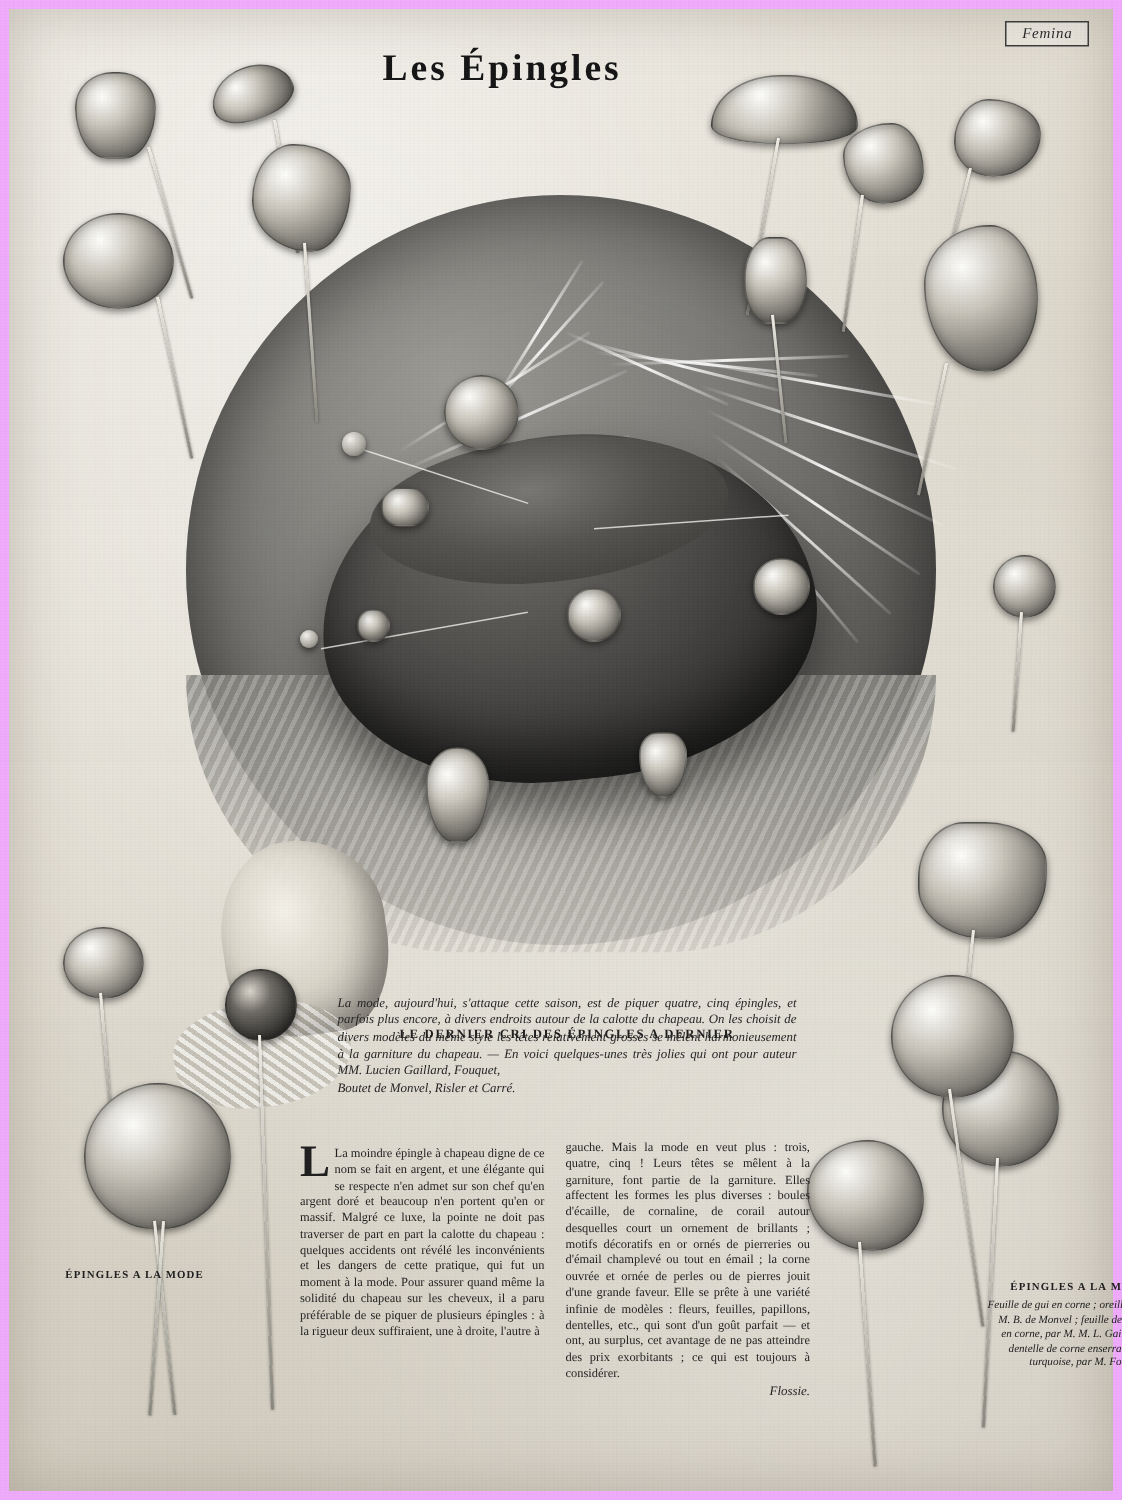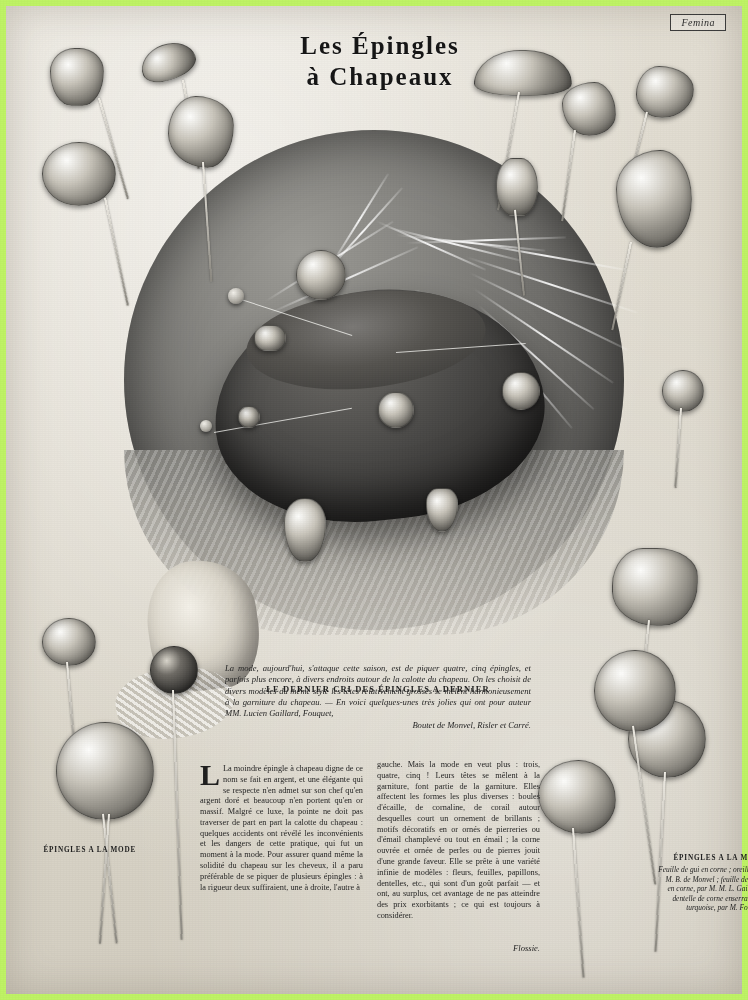--- a/index.html
+++ b/index.html
@@ -4,21 +4,21 @@
 <style>
   html, body {
     margin: 0;
     padding: 0;
     background: #8d8d8d;
   }
   #page {
     position: relative;
     width: 748px;
     height: 1000px;
-    background: #bef264;
+    background: #f0abfc;
     overflow: hidden;
     font-family: "Liberation Serif", serif;
     color: #1b1b1b;
   }
   
   #paper {
     position: absolute;
     left: 6px; top: 6px; right: 6px; bottom: 6px;
     background:
       radial-gradient(ellipse at 30% 20%, rgba(255,255,255,0.55), rgba(255,255,255,0) 60%),
@@ -50,21 +50,21 @@
     color: #2b2b2b;
     background: rgba(255,255,255,0.25);
   }
 
   
   .title {
     position: absolute;
     left: 255px;
     top: 30px;
     width: 250px;
-    text-align: center;
+    text-align: left;
     font-family: "Liberation Serif", serif;
     font-weight: bold;
     font-size: 25px;
     letter-spacing: 2px;
     line-height: 1.25;
     color: #151515;
     text-shadow: 0 1px 0 rgba(255,255,255,0.4);
   }
   .title .l2 { display:block; }
 
@@ -181,21 +181,21 @@
     position: absolute;
     left: 225px;
     top: 663px;
     width: 306px;
     font-size: 8.6px;
     line-height: 1.32;
     font-style: italic;
     text-align: justify;
     color: #242424;
   }
-  .caption-lead .credits { text-align: right; display:block; }
+  .caption-lead .credits { text-align: left; display:block; }
 
   .body-cols {
     position: absolute;
     left: 200px;
     top: 760px;
     width: 340px;
     display: flex;
     gap: 14px;
   }
   .body-cols .col {
@@ -211,21 +211,21 @@
     font-size: 30px;
     line-height: 25px;
     padding: 2px 3px 0 0;
     font-weight: bold;
     font-family: "Liberation Serif", serif;
   }
   .signoff {
     display:block;
     text-align: right;
     font-style: italic;
-    margin-top: 21px;
+    margin-top: 0;
     font-size: 8.6px;
   }
 
   
   .side-caption {
     position: absolute;
     width: 108px;
     font-size: 7.4px;
     line-height: 1.28;
     font-style: italic;
@@ -278,21 +278,20 @@
 </head>
 <body>
 
 <div id="page">
   <div id="paper"></div>
 
   <div class="signature-box">Femina</div>
 
   <div class="title">
     <span class="l1">Les Épingles</span>
-    <span class="l2">à Chapeaux</span>
   </div>
 
   <div class="plate">
     <div class="disc"></div>
     <div class="bg-cloth"></div>
 
     <div class="plume">
       <div class="f" style="left:40px; top:120px; width:150px; transform:rotate(-32deg);"></div>
       <div class="f" style="left:44px; top:132px; width:162px; transform:rotate(-24deg);"></div>
       <div class="f" style="left:48px; top:146px; width:150px; transform:rotate(-14deg);"></div>

